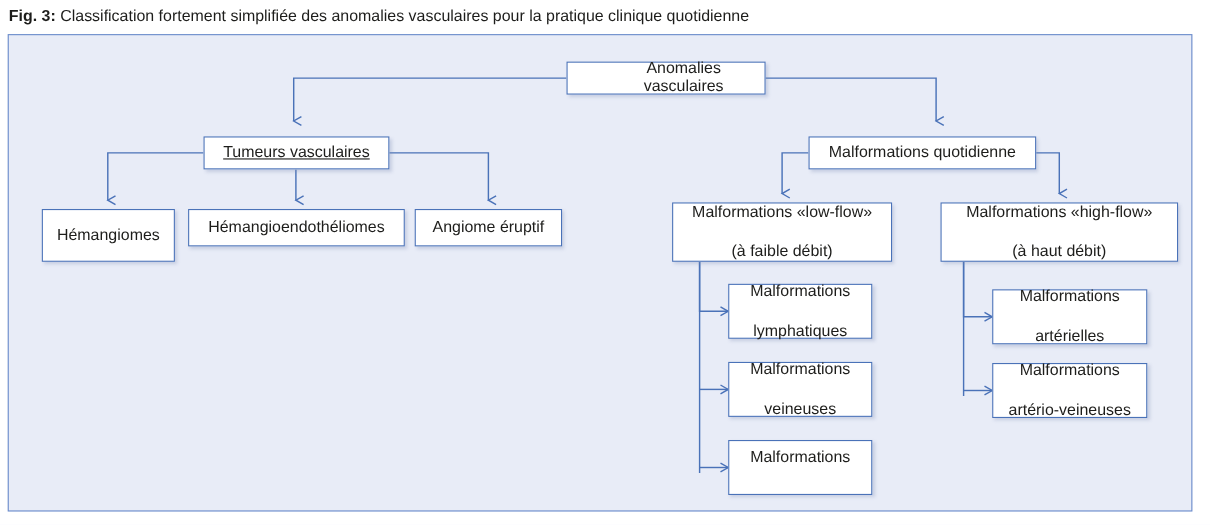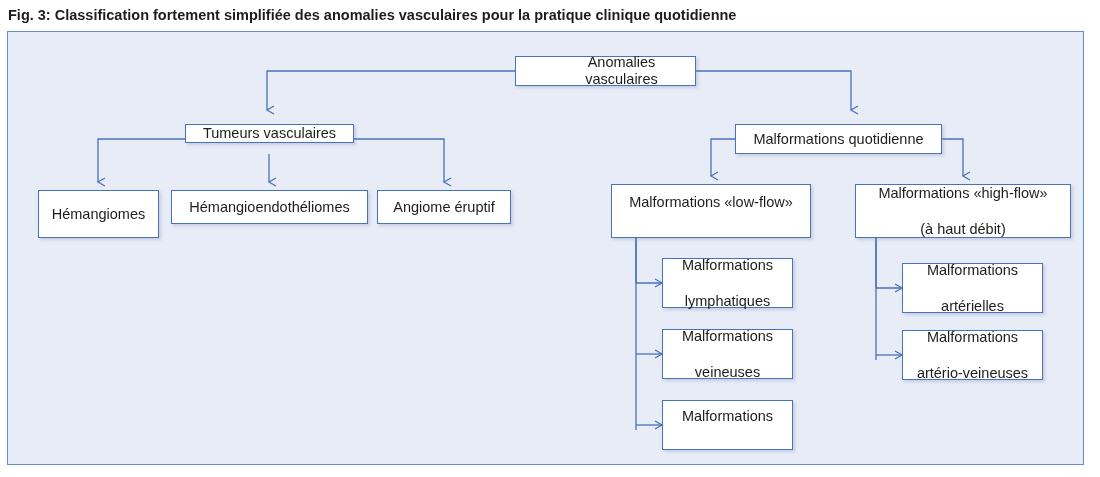--- a/index.html
+++ b/index.html
@@ -29,21 +29,21 @@
     font-size: 14.5px;
     line-height: 18px;
     color: #1d1d1b;
     white-space: nowrap;
   }
   .caption .fig-label {
     font-weight: bold;
     margin-top: 48px;
   }
   .caption .fig-text {
-    font-weight: bold;
+    font-weight: normal;
   }
   
   .figure-frame {
     position: absolute;
     left: 7px;
     top: 31px;
     width: 1077px;
     height: 434px;
     box-sizing: border-box;
     border: 1.4px solid #6b8ccb;
@@ -121,41 +121,42 @@
       <path d="M876,238 L876,360"></path>
       <path d="M876,238 L876,288 L902,288" marker-end="url(#arrow-right)"></path>
       <path d="M876,355 L902,355" marker-end="url(#arrow-right)"></path>
     </g>
   </svg>
 
   <div class="node" style="left:515px; top:56px; width:181px; height:30px;padding-left:36px;">
     <span>Anomalies vasculaires</span>
   </div>
 
-  <div class="node" style="left:185px; top:124px; width:169px; height:19px;">
+  <div class="node" style="left:185px; top:124px; width:169px; height:30px;text-decoration:underline;">
     <span>Tumeurs vasculaires</span>
   </div>
 
   <div class="node" style="left:735px; top:124px; width:207px; height:30px;">
     <span>Malformations quotidienne</span>
   </div>
 
   <div class="node" style="left:38px; top:190px; width:121px; height:48px;">
     <span>Hémangiomes</span>
   </div>
   <div class="node" style="left:171px; top:190px; width:197px; height:34px;">
     <span>Hémangioendothéliomes</span>
   </div>
   <div class="node" style="left:377px; top:190px; width:134px; height:34px;align-items:center;">
     <span>Angiome éruptif</span>
   </div>
 
   <div class="node" style="left:611px; top:184px; width:200px; height:54px;">
     <span class="l2">
       <span>Malformations «low-flow»</span><br>
+      <span>(à faible débit)</span>
     </span>
   </div>
   <div class="node" style="left:855px; top:184px; width:216px; height:54px;">
     <span class="l2">
       <span>Malformations «high-flow»</span><br>
       <span>(à haut débit)</span>
     </span>
   </div>
 
   <div class="node" style="left:662px; top:258px; width:131px; height:50px;">

